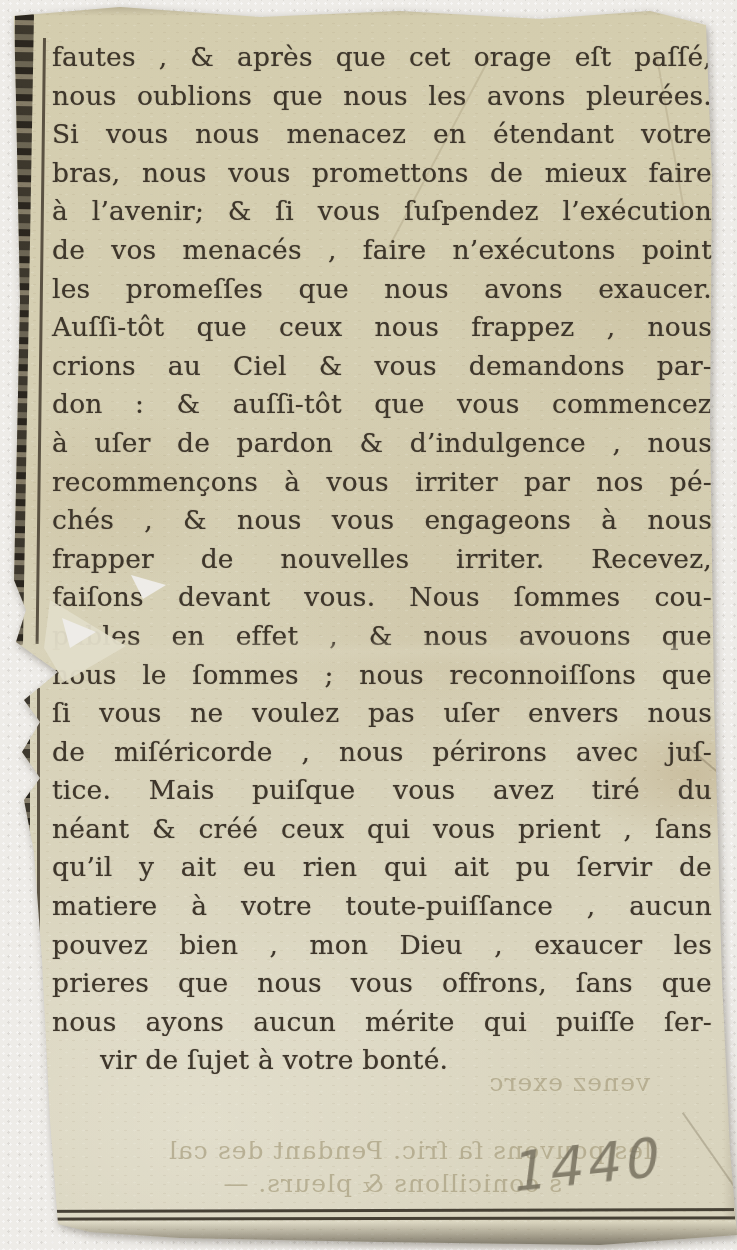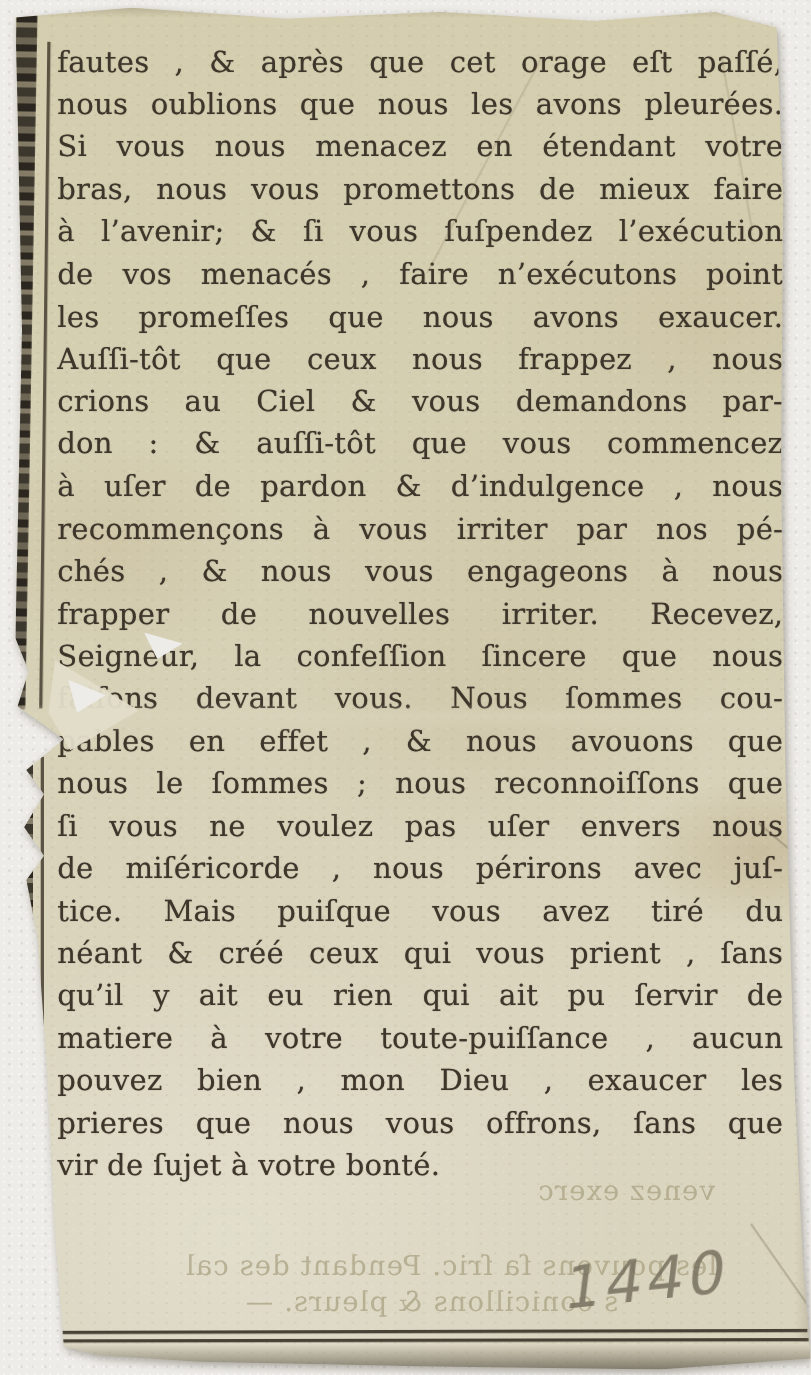--- a/index.html
+++ b/index.html
@@ -60,21 +60,21 @@
   .brule-2{left:28px;top:1217px;width:707px;height:2.5px;transform:rotate(-.1deg);}
   
   .textblock{position:absolute;left:52px;top:38px;width:660px;}
   .tline{
     height:38.6px;line-height:38.6px;font-size:26.5px;
     color:var(--ink,#3e362b);
     text-align:justify;text-align-last:justify;
     letter-spacing:.2px;white-space:nowrap;
     text-shadow:0 0 1px rgba(62,54,43,.55);
   }
-  .tline.last{text-align-last:left;}
+  .tline.last{text-align-last:left;margin-left:48px;}
   
   .bleed-line{
     position:absolute;transform:scaleX(-1);
     color:var(--bleed,#aba283);opacity:.75;
     font-size:25px;letter-spacing:1px;white-space:nowrap;
     filter:blur(.7px);
   }
   .bleed-1{left:450px;top:1068px;width:200px;}
   .bleed-2{left:92px;top:1136px;width:560px;}
   .bleed-3{left:92px;top:1169px;width:470px;}
@@ -137,32 +137,32 @@
         <div class="tline">à l’avenir; &amp; ſi vous ſuſpendez l’exécution</div>
         <div class="tline">de vos menacés , faire n’exécutons point</div>
         <div class="tline">les promeſſes que nous avons exaucer.</div>
         <div class="tline">Auſſi-tôt que ceux nous frappez , nous</div>
         <div class="tline">crions au Ciel &amp; vous demandons par-</div>
         <div class="tline">don : &amp; auſſi-tôt que vous commencez</div>
         <div class="tline">à uſer de pardon &amp; d’indulgence , nous</div>
         <div class="tline">recommençons à vous irriter par nos pé-</div>
         <div class="tline">chés , &amp; nous vous engageons à nous</div>
         <div class="tline">frapper de nouvelles irriter. Recevez,</div>
-        <div class="tline">Seigneur, la confeſſion ſincere que nous</div>
         <div class="tline">faiſons devant vous. Nous ſommes cou-</div>
         <div class="tline">pables en effet , &amp; nous avouons que</div>
         <div class="tline">nous le ſommes ; nous reconnoiſſons que</div>
         <div class="tline">ſi vous ne voulez pas uſer envers nous</div>
         <div class="tline">de miſéricorde , nous périrons avec juſ-</div>
         <div class="tline">tice. Mais puiſque vous avez tiré du</div>
         <div class="tline">néant &amp; créé ceux qui vous prient , ſans</div>
         <div class="tline">qu’il y ait eu rien qui ait pu ſervir de</div>
         <div class="tline">matiere à votre toute-puiſſance , aucun</div>
         <div class="tline">pouvez bien , mon Dieu , exaucer les</div>
         <div class="tline">prieres que nous vous offrons, ſans que</div>
+        <div class="tline">nous ayons aucun mérite qui puiſſe ſer-</div>
         <div class="tline last">vir de ſujet à votre bonté.</div>
       </div>
 
       <div class="crease-h"></div>
       <div class="crease crease-1"></div>
       <div class="crease crease-2"></div>
       <div class="crease crease-3"></div>
       <div class="crease crease-4"></div>
 
       <div class="flap"></div>

